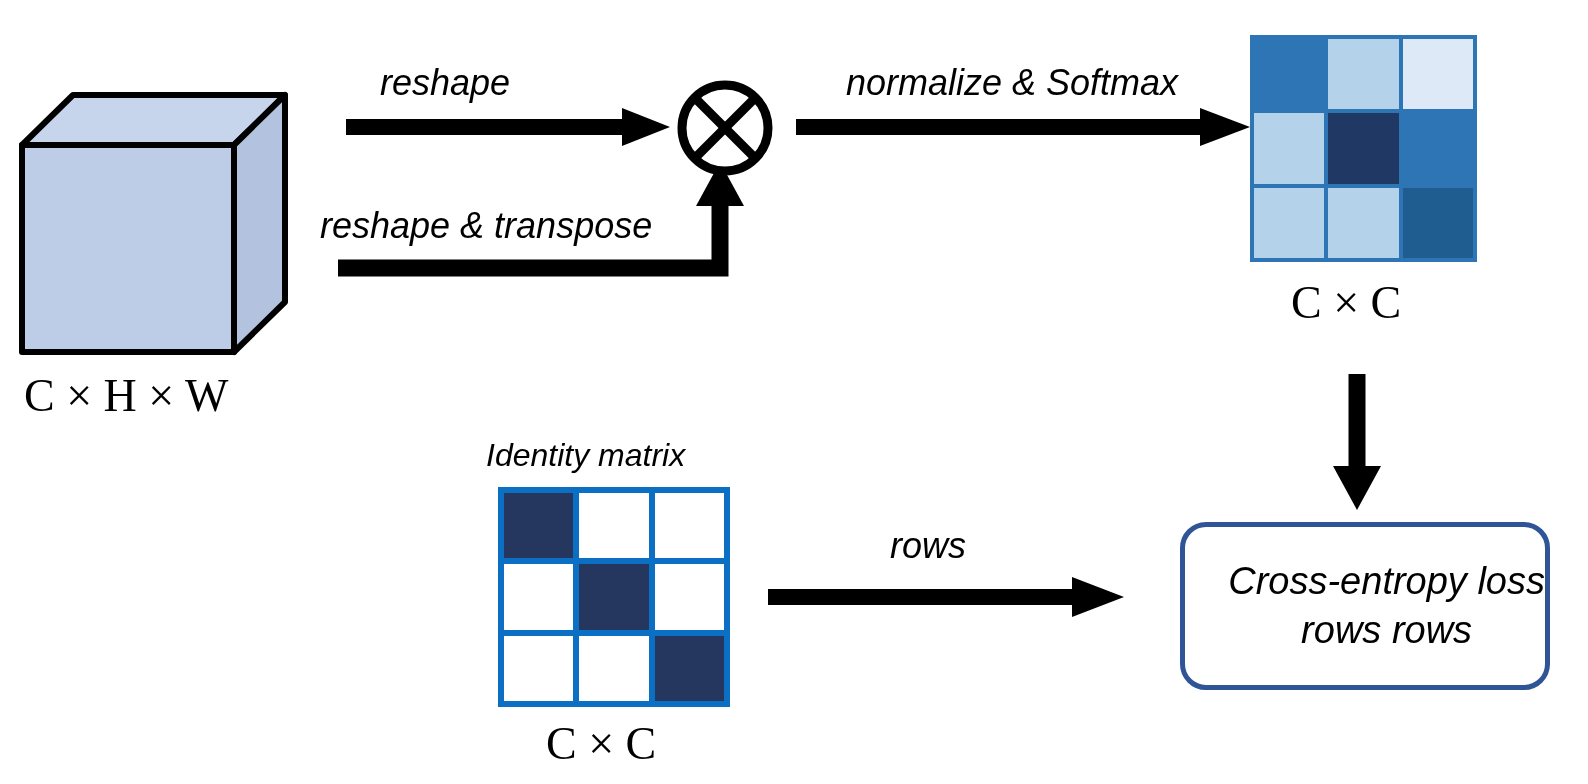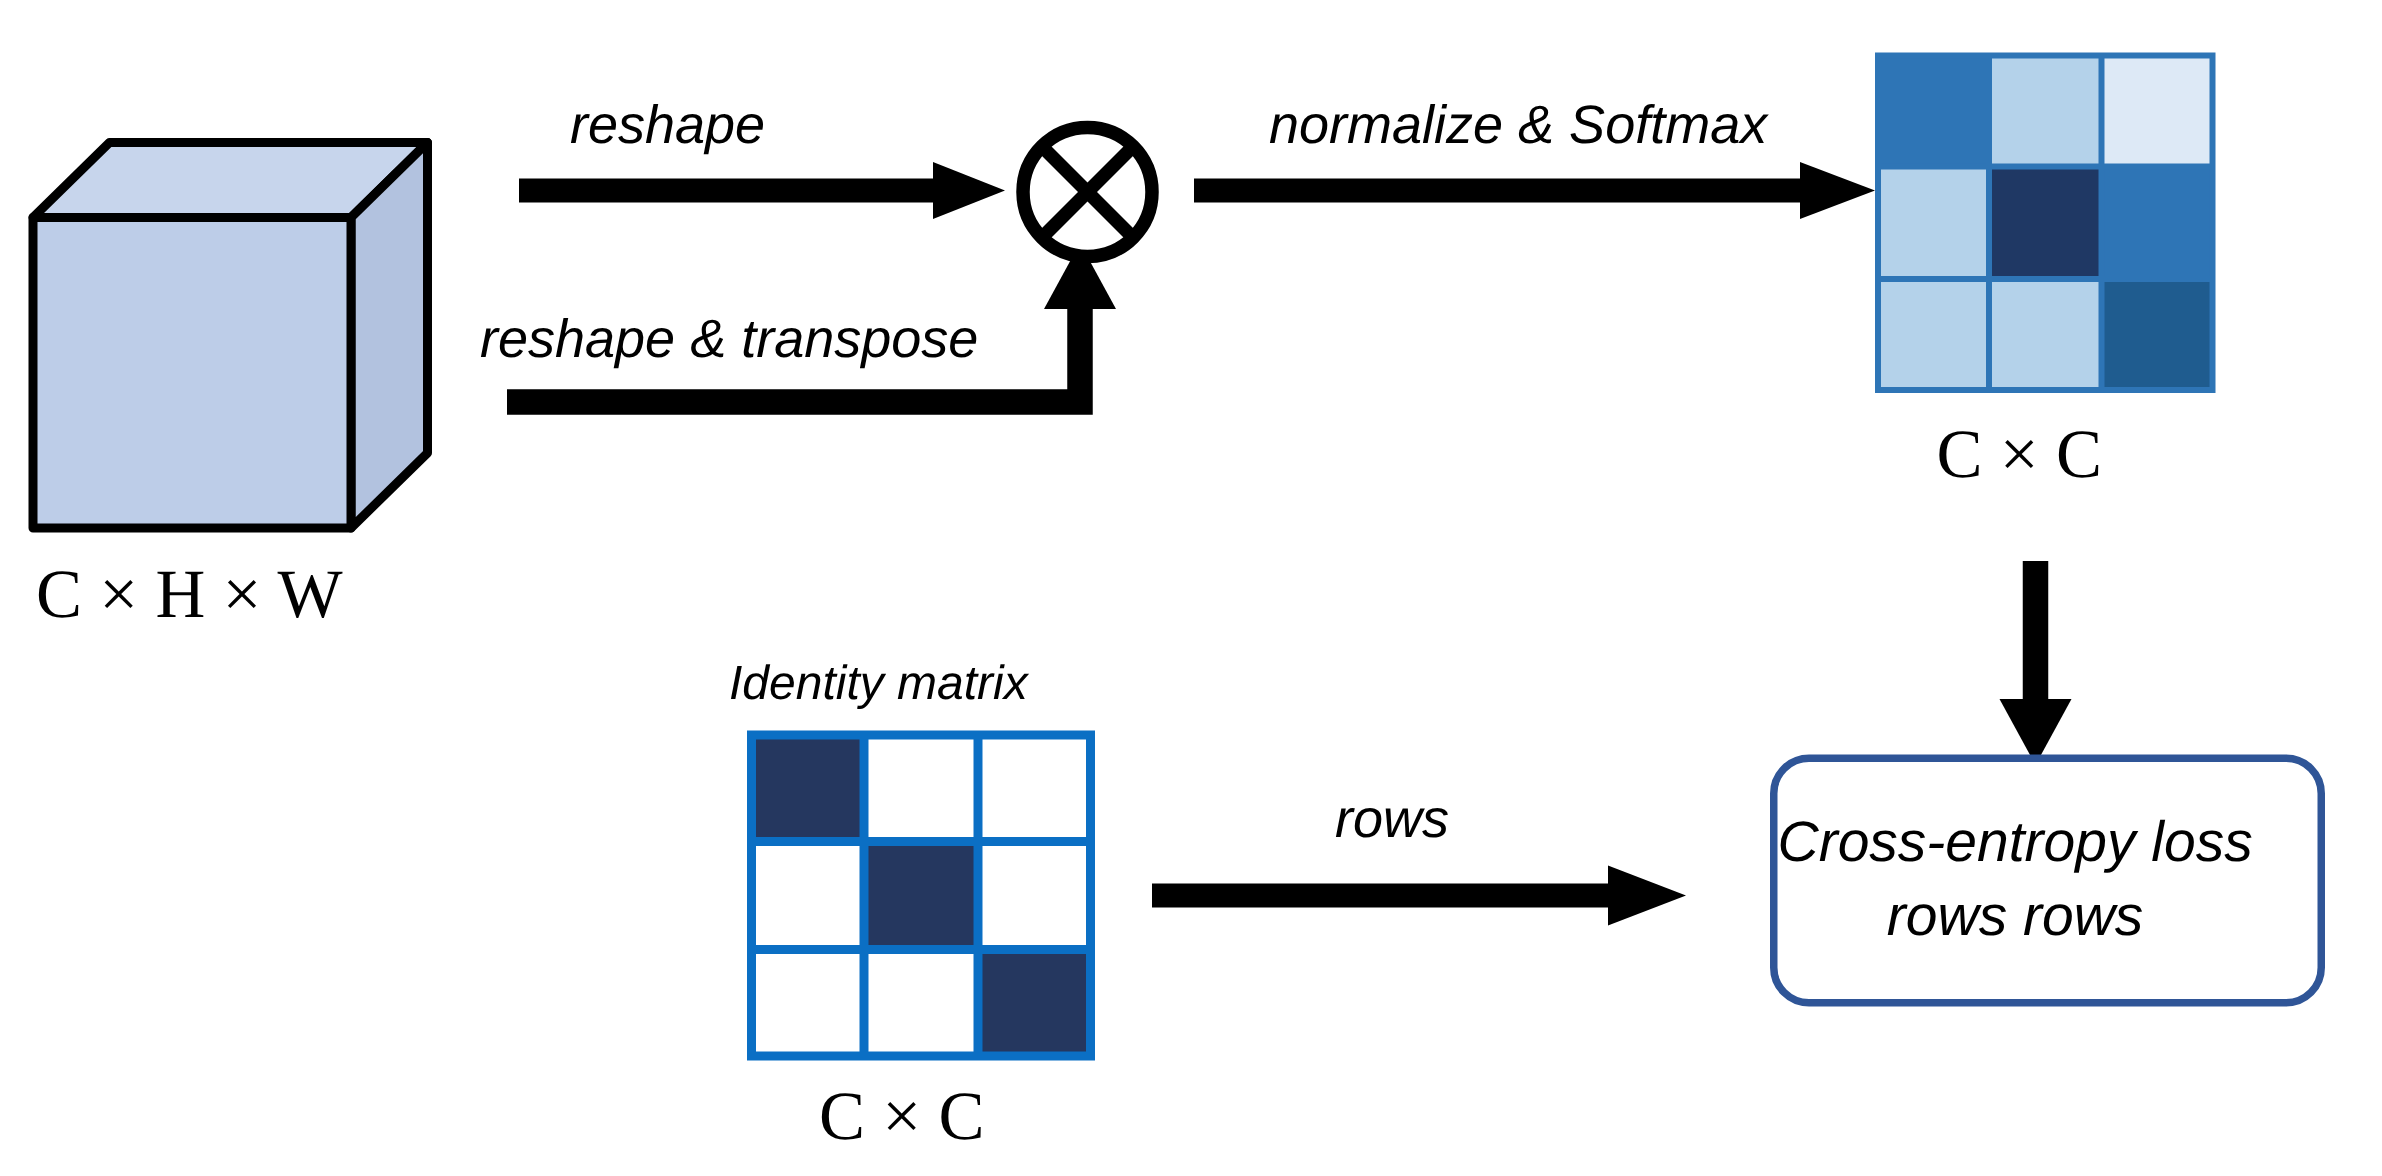--- a/index.html
+++ b/index.html
@@ -62,29 +62,29 @@
     width: 232px; height: 220px;
     gap: 6px;
     background: #0B6FC4;
     padding: 6px;
     box-sizing: border-box;
   }
   .ident-cell { width: 100%; height: 100%; }
 
   
   .loss-box {
-    left: 1180px; top: 503px;
+    left: 1180px; top: 522px;
     width: 370px; height: 168px;
     border: 5px solid #2F5597;
     border-radius: 26px;
     background: #ffffff;
     box-sizing: border-box;
     display: flex;
     align-items: center;
-    justify-content: flex-start;
+    justify-content: flex-end;
     text-align: center;
   }
   .loss-text {
     font-family: "Liberation Sans", sans-serif;
     font-style: italic;
     font-size: 38px;
     color: #000000;
     line-height: 1.28;
   }
 </style>

